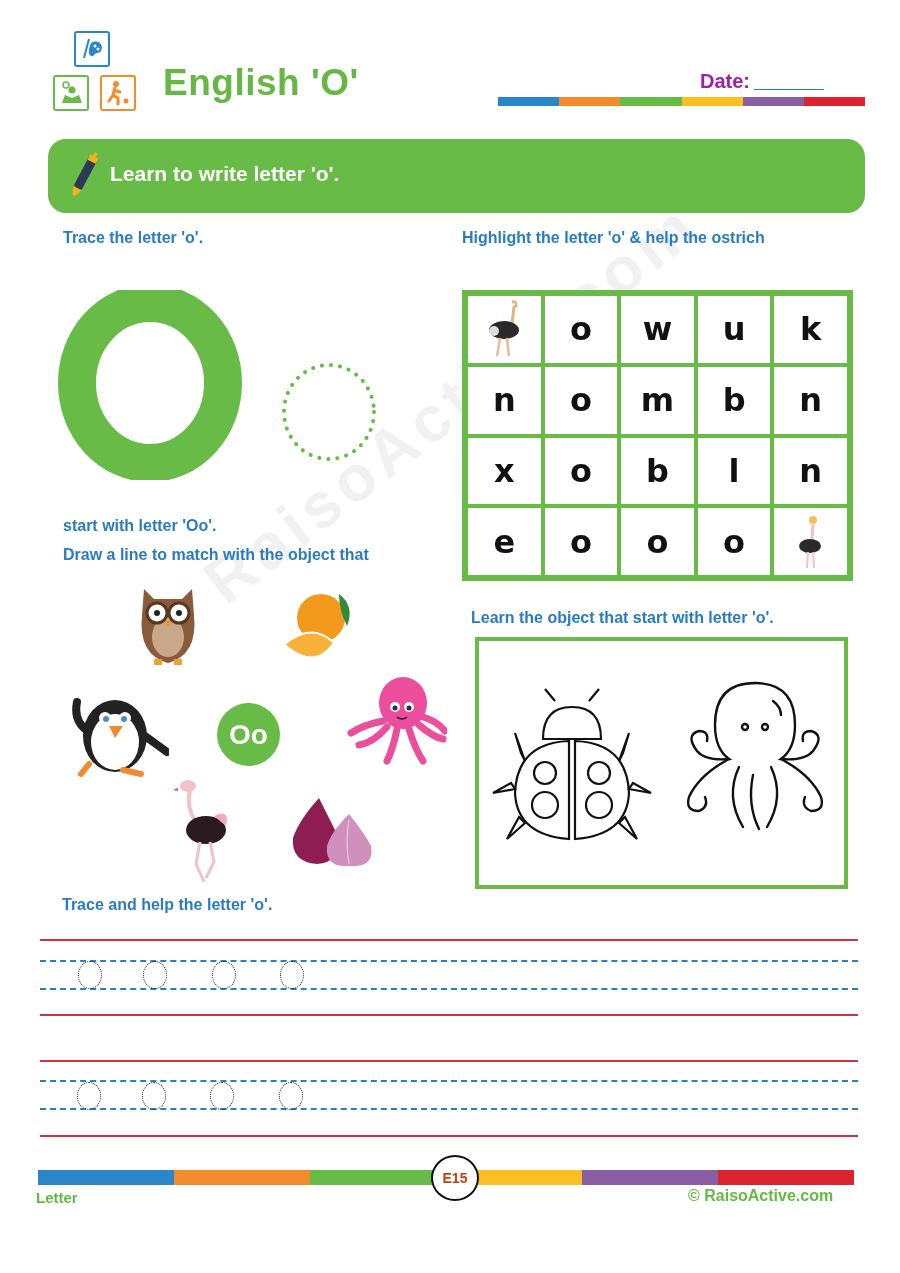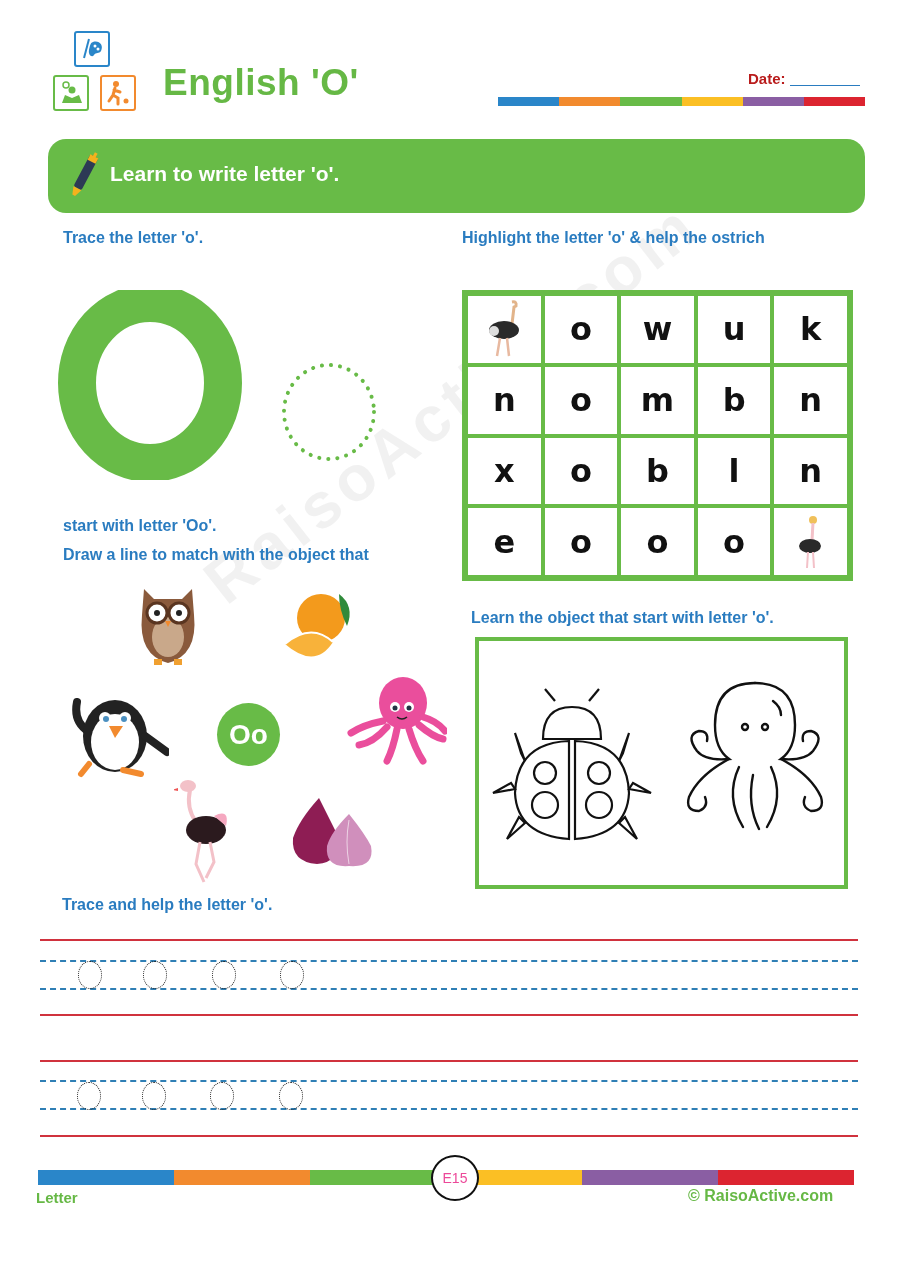--- a/index.html
+++ b/index.html
@@ -3,21 +3,21 @@
 <meta charset="utf-8">
 <style>
   * { box-sizing: border-box; margin: 0; padding: 0; }
   html, body { width: 900px; height: 1273px; background: #ffffff; overflow: hidden; }
   body { position: relative; font-family: "Liberation Sans", "DejaVu Sans", sans-serif; color: #222; }
   .abs { position: absolute; }
 
   
   .logo-box { position: absolute; width: 36px; height: 36px; border: 2.5px solid; border-radius: 3px; display: flex; align-items: center; justify-content: center; }
   .title { left: 163px; top: 62px; font-size: 37px; font-weight: bold; color: #66b845; letter-spacing: 0.5px; }
-  .date { left: 748px; top: 70px; font-size: 15px; font-weight: bold; color: #b91c1c; }
+  .date { left: 700px; top: 70px; font-size: 20px; font-weight: bold; color: #a21caf; }
   .date-line { display: inline-block; width: 70px; border-bottom: 1.5px solid #2a7cc0; margin-left: 4px; vertical-align: -2px; }
 
   .colorbar { position: absolute; display: flex; }
   .colorbar span { flex: 1; height: 100%; }
 
   
   .banner { left: 48px; top: 139px; width: 817px; height: 74px; background: #68bb47; border-radius: 18px; }
   .banner-text { left: 110px; top: 162px; font-size: 21px; font-weight: bold; color: #fff; }
 
   .instr { position: absolute; font-size: 16px; font-weight: bold; color: #2a7cc0; line-height: 29px; }
@@ -28,21 +28,21 @@
 
   
   .colour-box { left: 475px; top: 637px; width: 373px; height: 252px; border: 4px solid #68bb47; }
 
   
   .line-red { position: absolute; left: 40px; width: 818px; height: 2px; background: #d0323e; }
   .line-blue { position: absolute; left: 40px; width: 818px; height: 0; border-top: 2px dashed #2f7fb5; }
   .trace-o { position: absolute; width: 24px; height: 28px; border: 1.5px dotted #222; border-radius: 50%; }
 
   
-  .page-badge { left: 431px; top: 1155px; width: 48px; height: 46px; border: 2.5px solid #111; border-radius: 50%; background: #fff; display: flex; align-items: center; justify-content: center; font-size: 14px; font-weight: normal; color: #ec4899; }
+  .page-badge { left: 431px; top: 1155px; width: 48px; height: 46px; border: 2.5px solid #111; border-radius: 50%; background: #fff; display: flex; align-items: center; justify-content: center; font-size: 14px; font-weight: bold; color: #c2410c; }
   .footer-left { left: 36px; top: 1189px; font-size: 15px; font-weight: bold; color: #66b845; }
   .footer-right { left: 688px; top: 1187px; font-size: 16px; font-weight: bold; color: #66b845; }
 
   .watermark { left: 190px; top: 560px; font-size: 64px; font-weight: bold; color: rgba(180,180,180,0.18); transform: rotate(-38deg); transform-origin: left top; letter-spacing: 6px; white-space: nowrap; pointer-events: none; }
 </style>
 </head>
 <body>
 
 <div class="abs watermark">RaisoActive.com</div>
 

